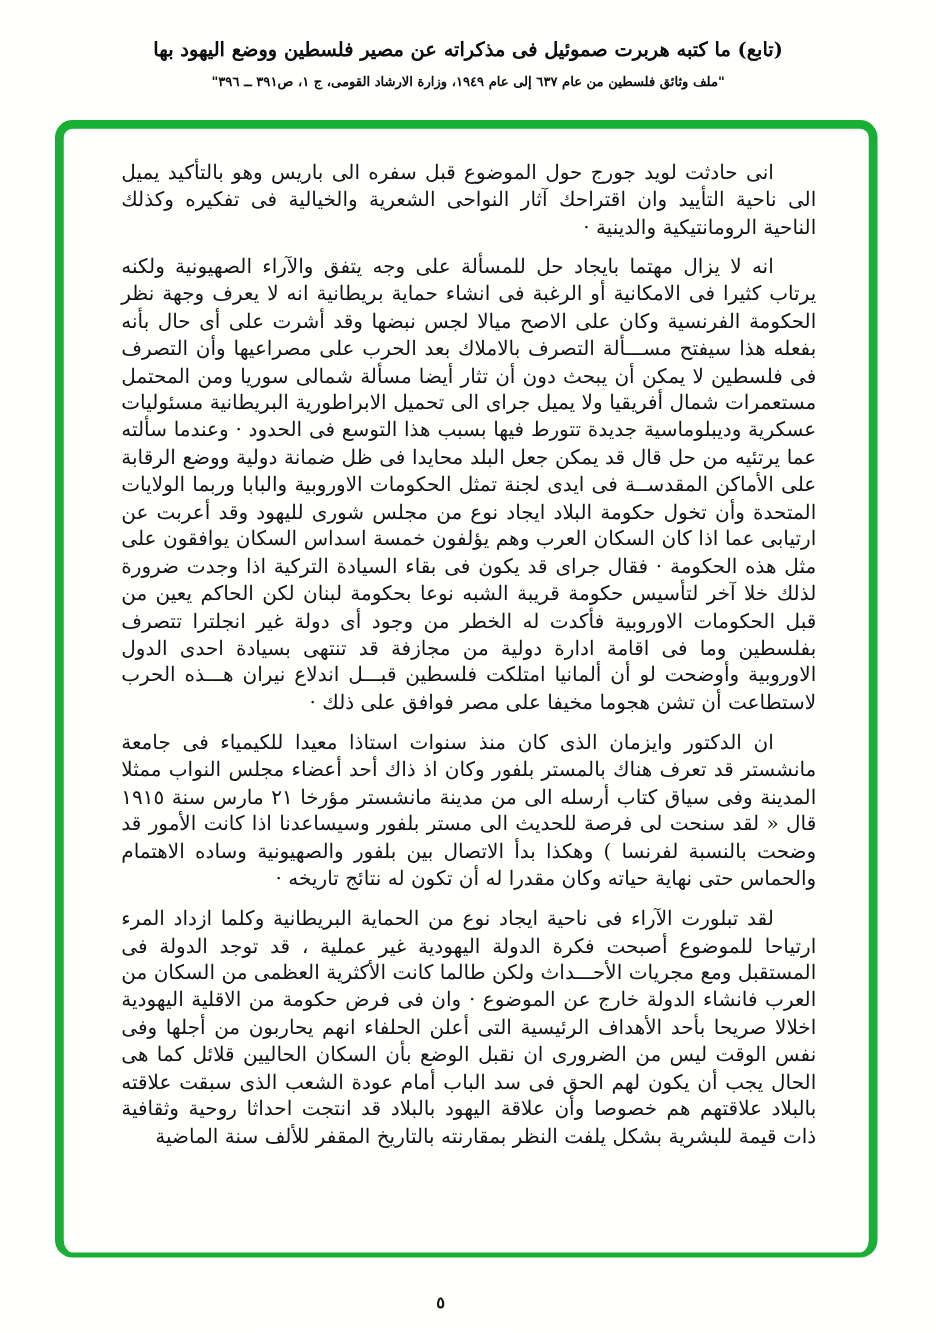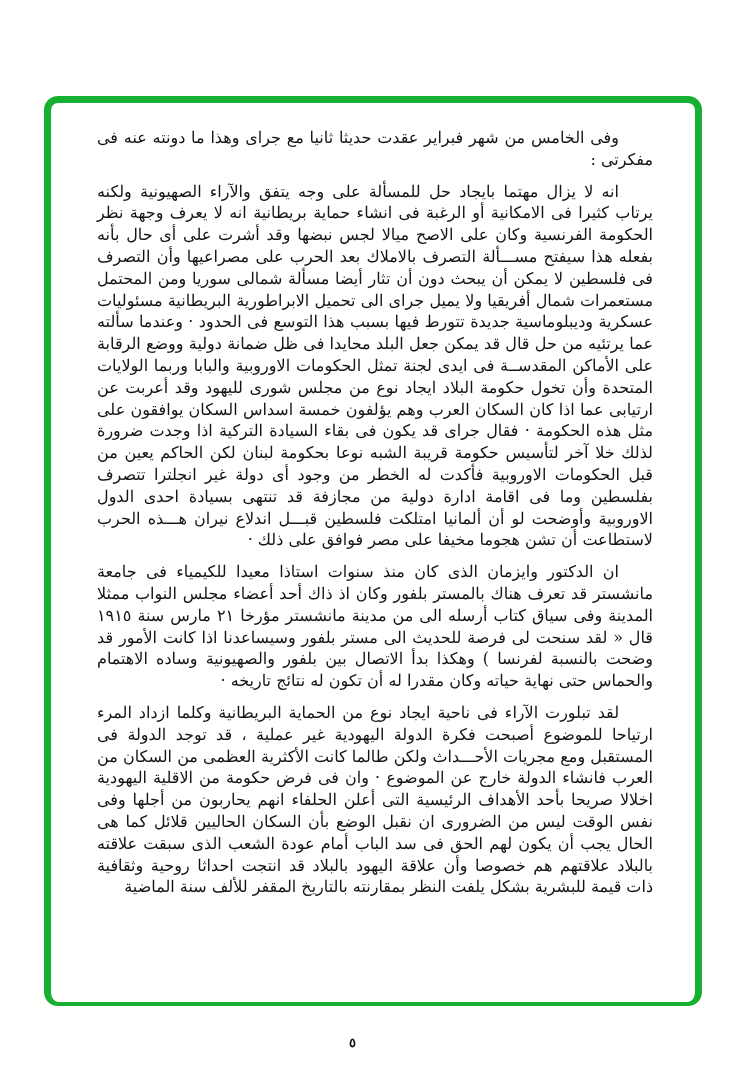--- a/index.html
+++ b/index.html
@@ -66,24 +66,28 @@
     font-size: 13px;
     font-weight: bold;
     color: #111111;
   }
 </style>
 </head>
 <body>
 
 <div class="page">
 
+  <div class="header">
+    <div class="title">(تابع) ما كتبه هربرت صموئيل فى مذكراته عن مصير فلسطين ووضع اليهود بها</div>
+    <div class="source">"ملف وثائق فلسطين من عام ٦٣٧ إلى عام ١٩٤٩، وزارة الارشاد القومى، ج ١، ص٣٩١ ــ ٣٩٦"</div>
+  </div>
 
   <div class="frame">
     <div class="content">
-      <p>وفى الخامس من شهر فبراير عقدت حديثا ثانيا مع جراى وهذا ما دونته عنه فى مفكرتى :</p>
+      <p>انى حادثت لويد جورج حول الموضوع قبل سفره الى باريس وهو بالتأكيد يميل الى ناحية التأييد وان اقتراحك آثار النواحى الشعرية والخيالية فى تفكيره وكذلك الناحية الرومانتيكية والدينية ·</p>
       <p>انه لا يزال مهتما بايجاد حل للمسألة على وجه يتفق والآراء الصهيونية ولكنه يرتاب كثيرا فى الامكانية أو الرغبة فى انشاء حماية بريطانية انه لا يعرف وجهة نظر الحكومة الفرنسية وكان على الاصح ميالا لجس نبضها وقد أشرت على أى حال بأنه بفعله هذا سيفتح مســـألة التصرف بالاملاك بعد الحرب على مصراعيها وأن التصرف فى فلسطين لا يمكن أن يبحث دون أن تثار أيضا مسألة شمالى سوريا ومن المحتمل مستعمرات شمال أفريقيا ولا يميل جراى الى تحميل الابراطورية البريطانية مسئوليات عسكرية وديبلوماسية جديدة تتورط فيها بسبب هذا التوسع فى الحدود · وعندما سألته عما يرتئيه من حل قال قد يمكن جعل البلد محايدا فى ظل ضمانة دولية ووضع الرقابة على الأماكن المقدســة فى ايدى لجنة تمثل الحكومات الاوروبية والبابا وربما الولايات المتحدة وأن تخول حكومة البلاد ايجاد نوع من مجلس شورى لليهود وقد أعربت عن ارتيابى عما اذا كان السكان العرب وهم يؤلفون خمسة اسداس السكان يوافقون على مثل هذه الحكومة · فقال جراى قد يكون فى بقاء السيادة التركية اذا وجدت ضرورة لذلك خلا آخر لتأسيس حكومة قريبة الشبه نوعا بحكومة لبنان لكن الحاكم يعين من قبل الحكومات الاوروبية فأكدت له الخطر من وجود أى دولة غير انجلترا تتصرف بفلسطين وما فى اقامة ادارة دولية من مجازفة قد تنتهى بسيادة احدى الدول الاوروبية وأوضحت لو أن ألمانيا امتلكت فلسطين قبـــل اندلاع نيران هـــذه الحرب لاستطاعت أن تشن هجوما مخيفا على مصر فوافق على ذلك ·</p>
       <p>ان الدكتور وايزمان الذى كان منذ سنوات استاذا معيدا للكيمياء فى جامعة مانشستر قد تعرف هناك بالمستر بلفور وكان اذ ذاك أحد أعضاء مجلس النواب ممثلا المدينة وفى سياق كتاب أرسله الى من مدينة مانشستر مؤرخا ٢١ مارس سنة ١٩١٥ قال « لقد سنحت لى فرصة للحديث الى مستر بلفور وسيساعدنا اذا كانت الأمور قد وضحت بالنسبة لفرنسا ) وهكذا بدأ الاتصال بين بلفور والصهيونية وساده الاهتمام والحماس حتى نهاية حياته وكان مقدرا له أن تكون له نتائج تاريخه ·</p>
       <p>لقد تبلورت الآراء فى ناحية ايجاد نوع من الحماية البريطانية وكلما ازداد المرء ارتياحا للموضوع أصبحت فكرة الدولة اليهودية غير عملية ، قد توجد الدولة فى المستقبل ومع مجريات الأحـــداث ولكن طالما كانت الأكثرية العظمى من السكان من العرب فانشاء الدولة خارج عن الموضوع · وان فى فرض حكومة من الاقلية اليهودية اخلالا صريحا بأحد الأهداف الرئيسية التى أعلن الحلفاء انهم يحاربون من أجلها وفى نفس الوقت ليس من الضرورى ان نقبل الوضع بأن السكان الحاليين قلائل كما هى الحال يجب أن يكون لهم الحق فى سد الباب أمام عودة الشعب الذى سبقت علاقته بالبلاد علاقتهم هم خصوصا وأن علاقة اليهود بالبلاد قد انتجت احداثا روحية وثقافية ذات قيمة للبشرية بشكل يلفت النظر بمقارنته بالتاريخ المقفر للألف سنة الماضية</p>
     </div>
   </div>
 
   <div class="page-number">٥</div>
 
 </div>
 

